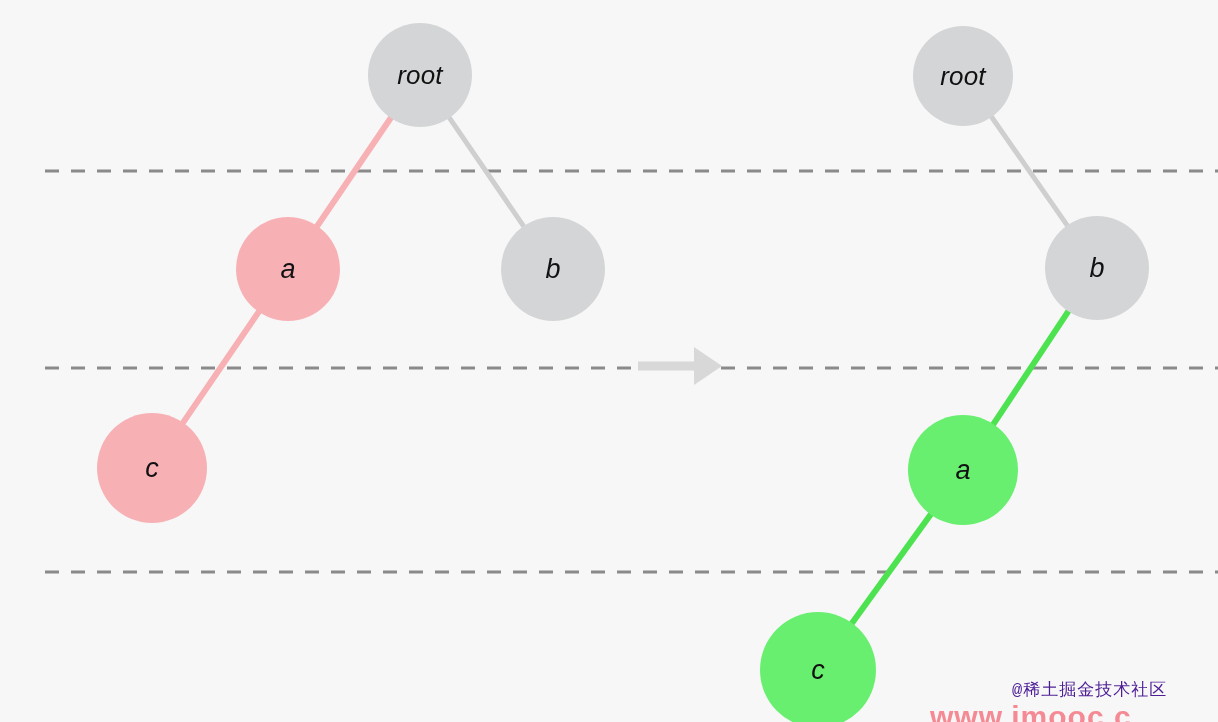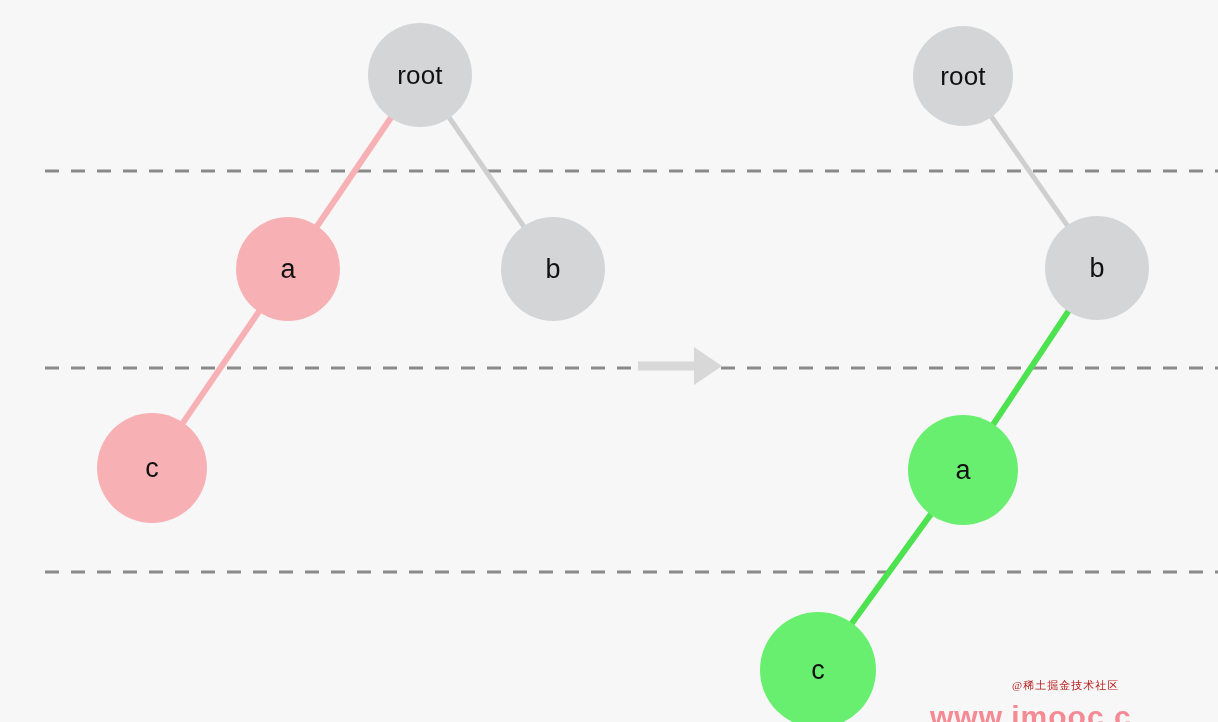--- a/index.html
+++ b/index.html
@@ -33,31 +33,32 @@
     align-items: center;
     justify-content: center;
     box-sizing: border-box;
     color: #111111;
     font-size: 27px;
     font-family: "Liberation Sans", sans-serif;
     font-weight: 400;
     letter-spacing: 0.2px;
     line-height: 1;
     user-select: none;
+    font-style: italic;
   }
   .node-root { font-size: 26px; }
   .node-gray  { background: #d4d5d6; }
   .node-pink  { background: #f7b1b5; }
   .node-green { background: #69ef70; }
 
   .watermark-cn {
     position: absolute;
-    color: #b91c1c;
-    font-size: 11px;
-    font-family: Liberation Serif, serif;
+    color: #4c1d95;
+    font-size: 17px;
+    font-family: Liberation Mono, monospace;
     letter-spacing: 1px;
     white-space: nowrap;
     user-select: none;
   }
   .watermark-url {
     position: absolute;
     color: #f58a94;
     font-size: 30px;
     font-family: "Liberation Sans", sans-serif;
     font-weight: 700;

